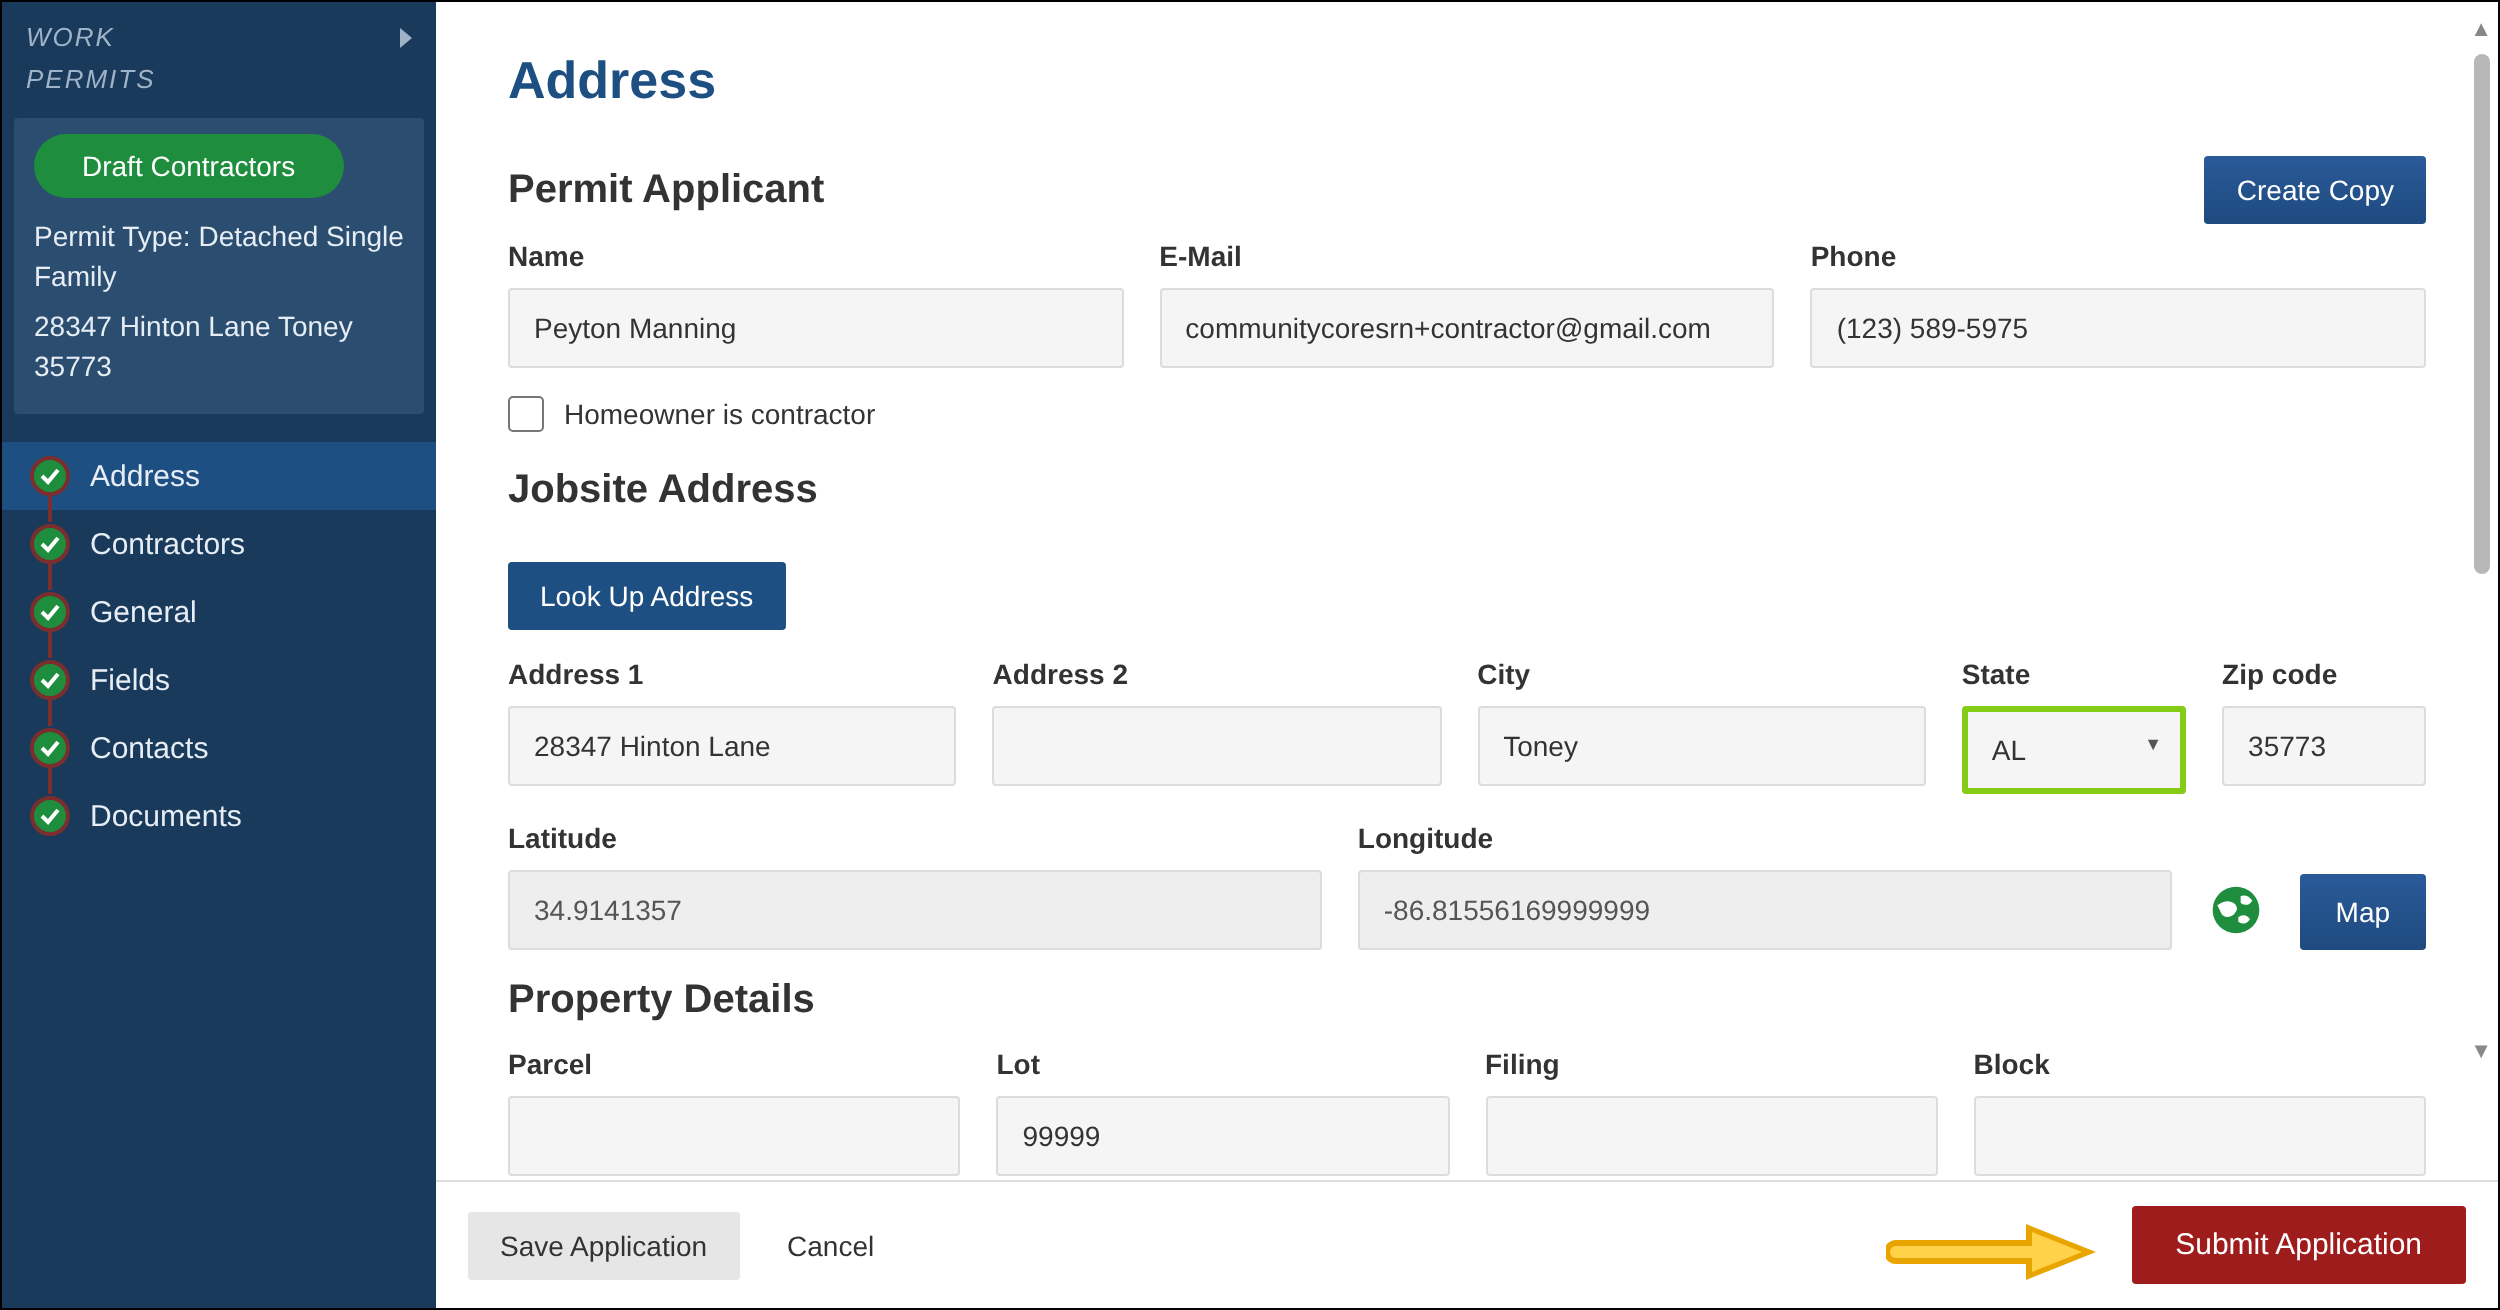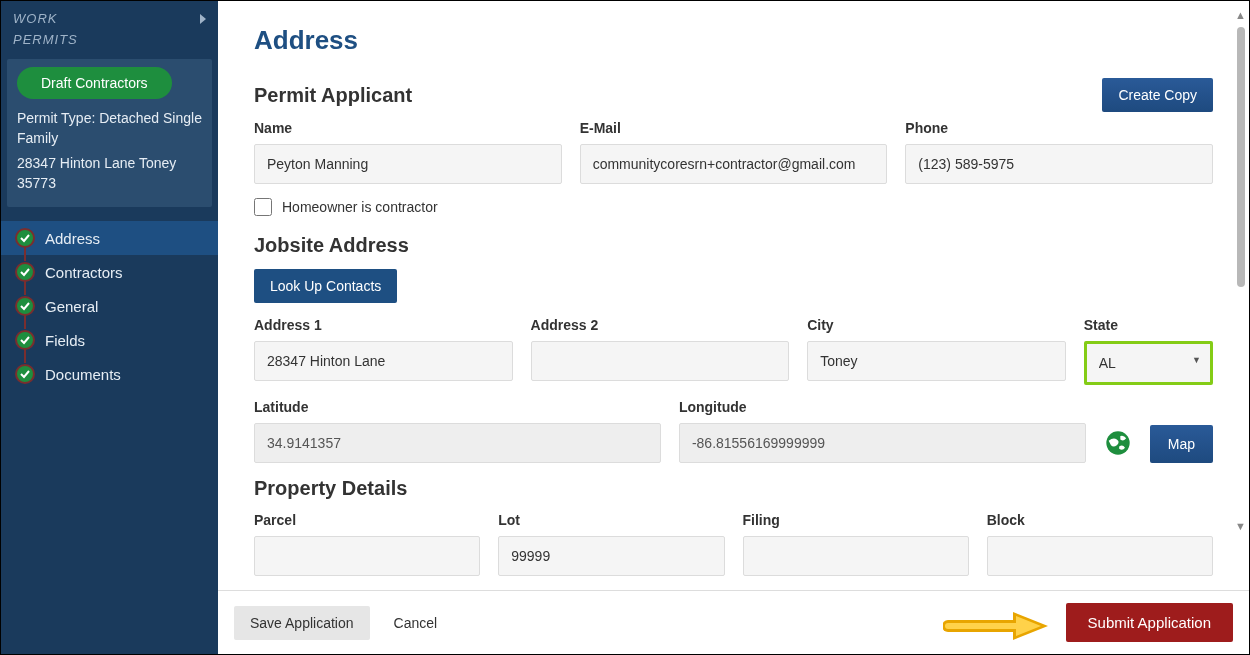--- a/index.html
+++ b/index.html
@@ -120,20 +120,28 @@
             </svg>
           </span>
         <span>Fields</span>
       </div>
       <div class="step">
         <span class="step-icon">
             <svg viewBox="0 0 10 10">
               <path d="M1 5 L4 8 L9 2" stroke="#fff" stroke-width="2" fill="none"></path>
             </svg>
           </span>
+        <span>Contacts</span>
+      </div>
+      <div class="step">
+        <span class="step-icon">
+            <svg viewBox="0 0 10 10">
+              <path d="M1 5 L4 8 L9 2" stroke="#fff" stroke-width="2" fill="none"></path>
+            </svg>
+          </span>
         <span>Documents</span>
       </div>
     </div>
   </div>
 
   <div class="main">
     <div class="content-wrapper">
       <span class="scroll-arrow-up">▲</span>
       <div class="scrollbar"></div>
 
@@ -155,23 +163,23 @@
         <div class="form-group">
           <label class="form-label">Phone</label>
           <input class="form-input" value="(123) 589-5975" style="">
         </div>
       </div>
       <div class="checkbox-row">
         <input type="checkbox" style="">
         <label>Homeowner is contractor</label>
       </div>
 
-      <div class="section-title" style="margin-bottom:12px;">Jobsite Address</div>
+      <div class="section-title" style="margin-bottom:24px;">Jobsite Address</div>
       <div class="lookup-row">
-        <button class="btn btn-primary-flat">Look Up Contacts</button>
+        <button class="btn btn-primary-flat">Look Up Address</button>
       </div>
       <div class="form-row">
         <div class="form-group" style="flex:1.1;">
           <label class="form-label">Address 1</label>
           <input class="form-input" value="28347 Hinton Lane" style="">
         </div>
         <div class="form-group" style="flex:1.1;">
           <label class="form-label">Address 2</label>
           <input class="form-input" value="" style="">
         </div>
@@ -179,20 +187,24 @@
           <label class="form-label">City</label>
           <input class="form-input" value="Toney" style="">
         </div>
         <div class="form-group" style="flex:0.55;">
           <label class="form-label">State</label>
           <div class="select-wrap">
             <select class="form-select">
               <option>AL</option>
             </select>
           </div>
+        </div>
+        <div class="form-group" style="flex:0.5;">
+          <label class="form-label">Zip code</label>
+          <input class="form-input" value="35773" style="">
         </div>
       </div>
       <div class="jobsite-row2">
         <div class="form-group">
           <label class="form-label">Latitude</label>
           <input class="form-input readonly" readonly="" value="34.9141357" style="">
         </div>
         <div class="form-group">
           <label class="form-label">Longitude</label>
           <input class="form-input readonly" readonly="" value="-86.81556169999999" style="">

